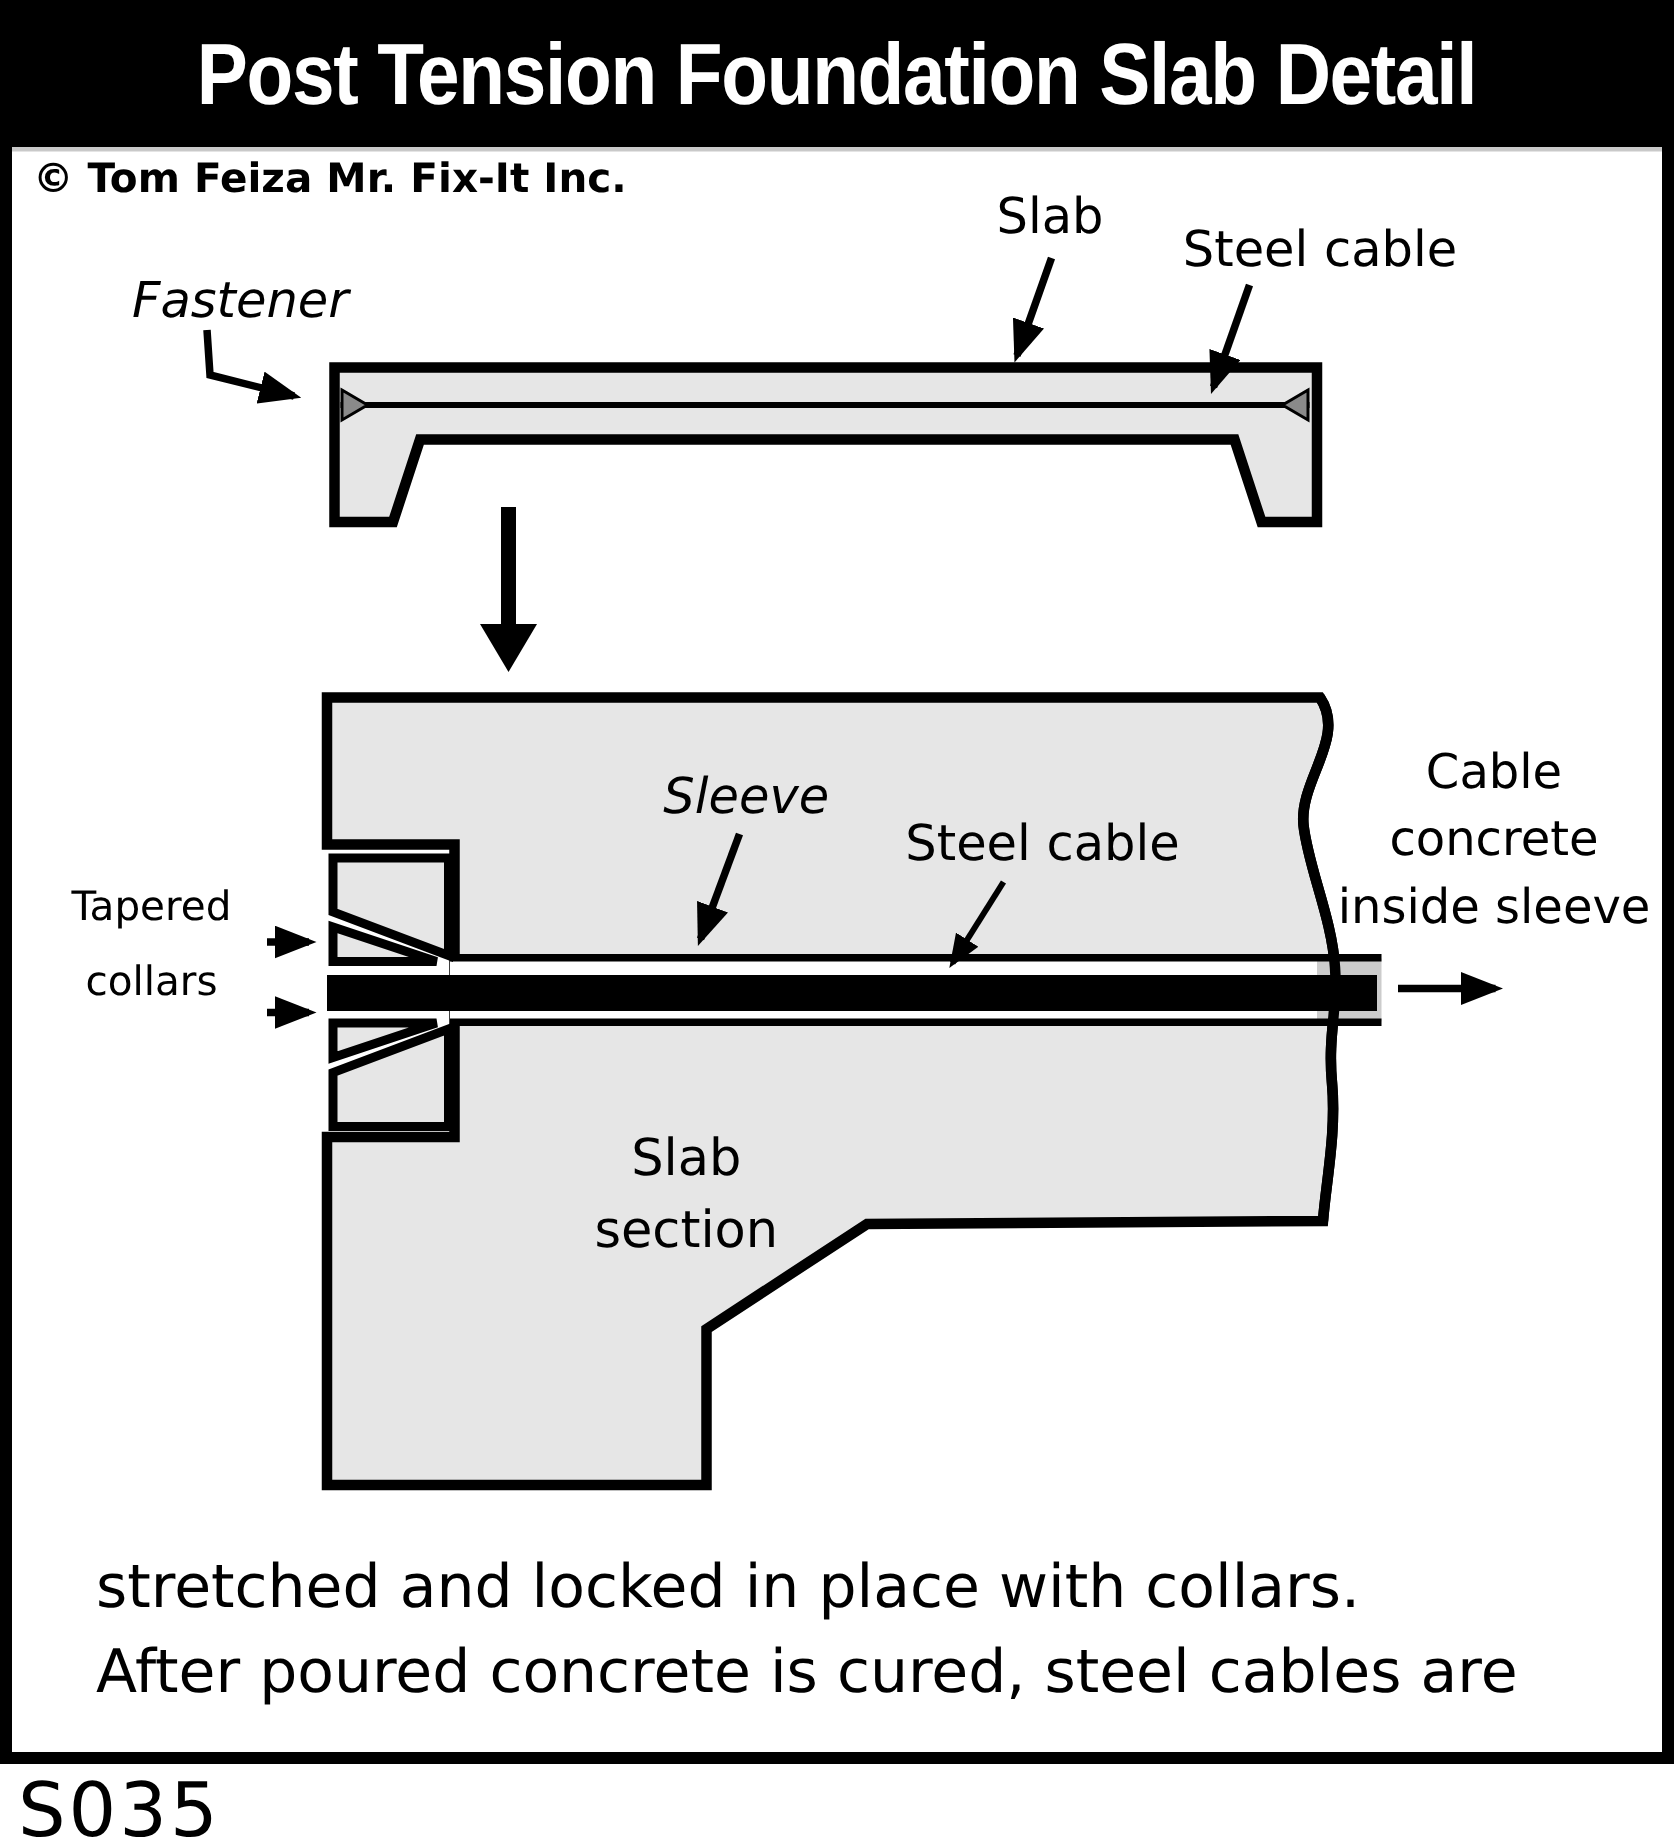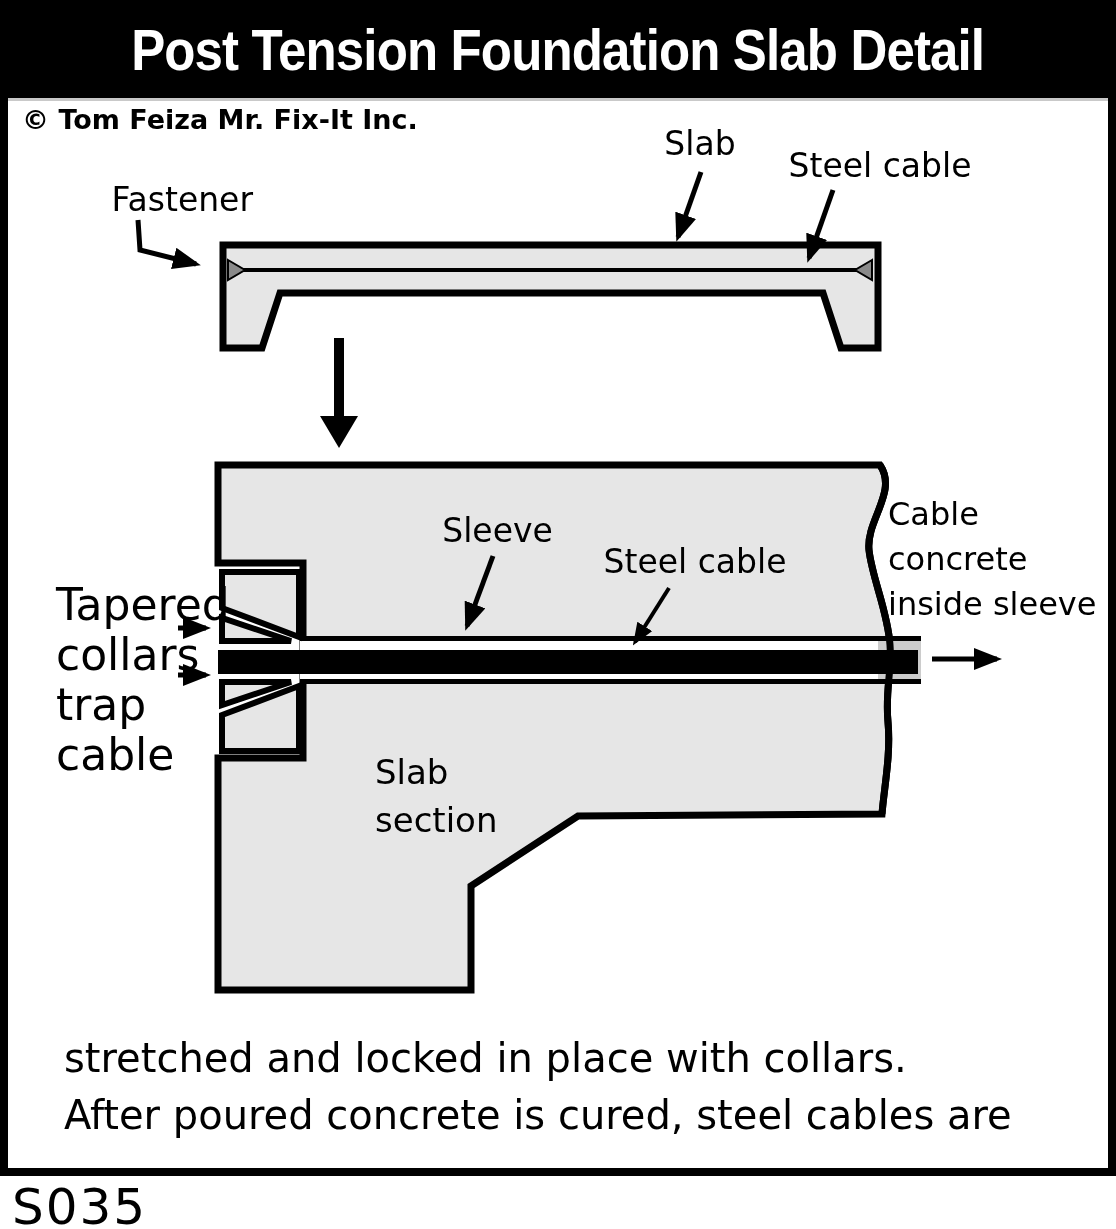--- a/index.html
+++ b/index.html
@@ -12,29 +12,29 @@
                font-size:58px;letter-spacing:-1px;white-space:nowrap;
                transform:scaleX(.88);transform-origin:center;}
   #titlebar-sep{position:absolute;left:0;top:98px;width:1116px;height:3px;background:#c9c9c9;}
   
   #frame{position:absolute;left:0;top:98px;width:1100px;height:1070px;
          border-left:8px solid #000;border-right:8px solid #000;border-bottom:8px solid #000;}
   
   #diagram{position:absolute;left:0;top:0;width:1116px;height:1229px;}
   
   .lbl{position:absolute;font-family:"DejaVu Sans",sans-serif;color:#000;white-space:nowrap;}
-  .ctr{text-align:left;white-space:normal;}
+  .ctr{text-align:center;white-space:normal;}
   #lbl-copyright{left:22px;top:104px;font-size:27px;font-weight:bold;}
-  #lbl-fastener{left:88px;top:180px;width:165px;font-size:33px;text-align:right;}
+  #lbl-fastener{left:88px;top:180px;width:165px;font-size:33px;text-align:left;font-style:italic;}
   #lbl-slab{left:640px;top:124px;width:120px;font-size:33px;text-align:center;}
   #lbl-steelcable-top{left:780px;top:146px;width:200px;font-size:33px;text-align:center;}
-  #lbl-sleeve{left:425px;top:511px;width:145px;font-size:33px;text-align:center;}
+  #lbl-sleeve{left:425px;top:511px;width:145px;font-size:33px;text-align:center;font-style:italic;}
   #lbl-steelcable-mid{left:595px;top:542px;width:200px;font-size:33px;text-align:center;}
   #lbl-stretched{left:888px;top:492px;width:216px;font-size:32px;line-height:45px;}
-  #lbl-tapered{left:8px;top:580px;width:186px;font-size:44px;line-height:50px;padding-left:48px;}
+  #lbl-tapered{left:8px;top:580px;width:186px;font-size:27px;line-height:50px;}
   #lbl-slabsection{left:375px;top:748px;width:165px;font-size:34px;line-height:48px;}
   #caption{left:64px;top:1030px;font-size:40px;line-height:57px;}
   #code{left:12px;top:1178px;font-size:50px;letter-spacing:2px;}
 </style>
 </head>
 <body>
 
 <div id="page">
 
   <div id="titlebar">
@@ -111,21 +111,20 @@
 
   <div class="lbl ctr" id="lbl-stretched">
     <div>Cable</div>
     <div>concrete</div>
     <div>inside sleeve</div>
   </div>
 
   <div class="lbl ctr" id="lbl-tapered">
     <div>Tapered</div>
     <div>collars</div>
-    <div>trap cable</div>
   </div>
 
   <div class="lbl ctr" id="lbl-slabsection">
     <div>Slab</div>
     <div>section</div>
   </div>
 
   <div class="lbl" id="caption">
     <div>stretched and locked in place with collars.</div>
     <div>After poured concrete is cured, steel cables are</div>

